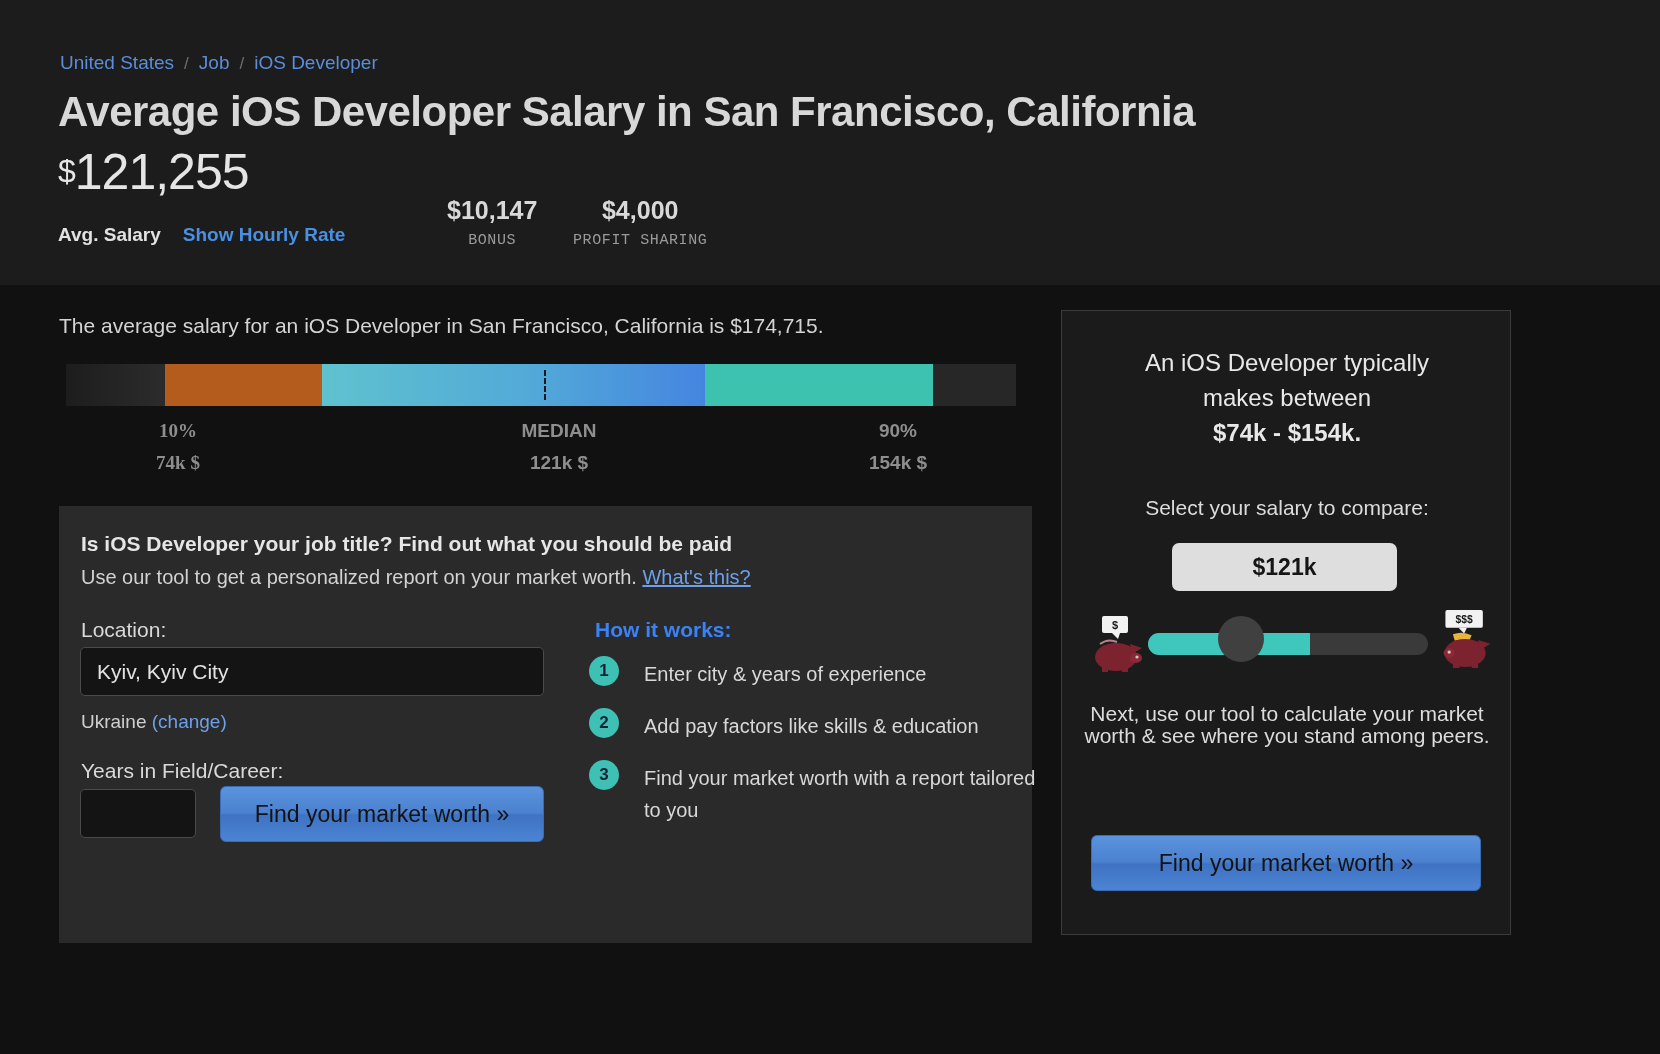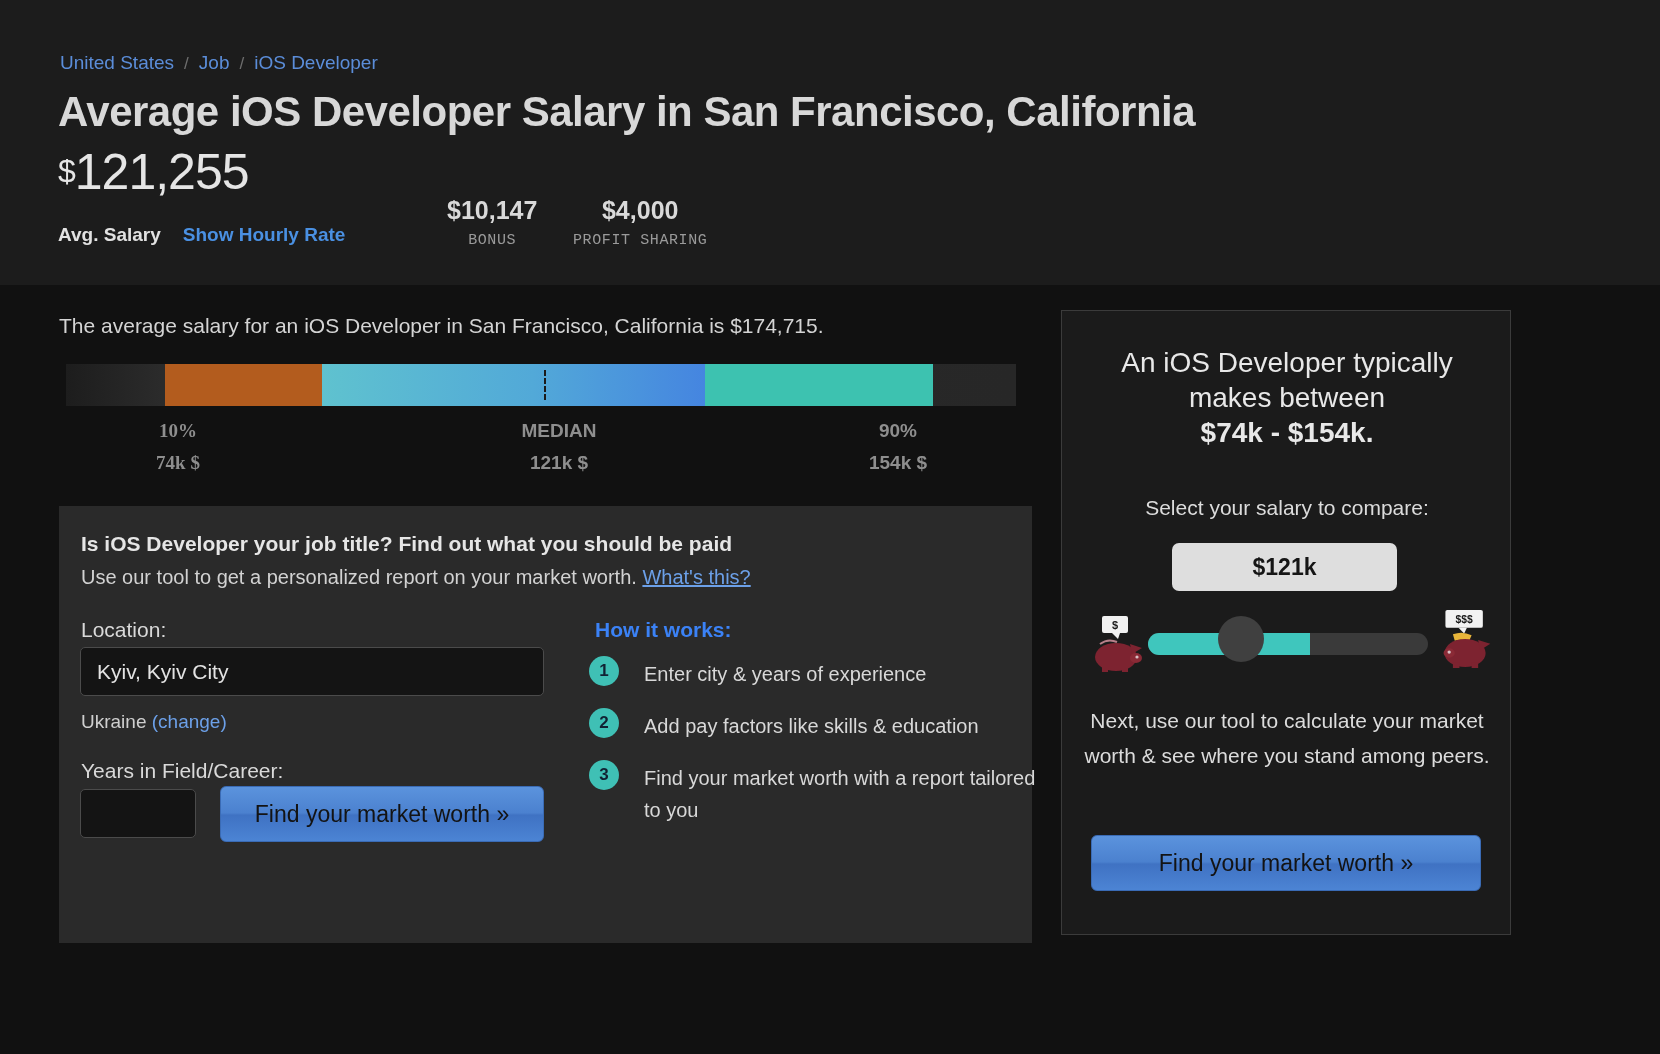--- a/index.html
+++ b/index.html
@@ -146,21 +146,21 @@
   #step-3 { top: 254px; }
 
   
   .side-card {
     position: absolute; left: 1061px; top: 25px;
     width: 450px; height: 625px;
     background: #1b1b1b; border: 1px solid #3b3b3b;
   }
   .side-head {
     position: absolute; left: 30px; top: 34px; width: 390px;
-    text-align: center; font-size: 28px; color: #e8e8e8; line-height: 35px;
+    text-align: center; font-size: 24px; color: #e8e8e8; line-height: 35px;
   }
   .side-head b { font-weight: bold; }
   .side-select {
     position: absolute; left: 30px; top: 185px; width: 390px;
     text-align: center; font-size: 21px; color: #dcdcdc;
   }
   .salary-chip {
     position: absolute; left: 110px; top: 232px; width: 225px; height: 48px;
     background: #dedede; border-radius: 7px;
     color: #151515; font-size: 23px; font-weight: bold;
@@ -180,21 +180,21 @@
     position: absolute; left: 0; top: 0; width: 162px; height: 22px;
     background: #3fc6bd; border-radius: 11px 0 0 11px;
   }
   .knob {
     position: absolute; left: 132px; top: 10px; width: 46px; height: 46px;
     background: #404040; border-radius: 50%; cursor: pointer;
   }
 
   .side-foot {
     position: absolute; left: 20px; top: 392px; width: 410px;
-    text-align: center; font-size: 21px; color: #dcdcdc; line-height: 35px;
+    text-align: center; font-size: 21px; color: #dcdcdc; line-height: 22px;
   }
   #btn-find-side { position: absolute; left: 29px; top: 524px; width: 390px; height: 56px; }
 </style>
 </head>
 <body>
 
 <div class="page">
 
   <div class="header">
 

